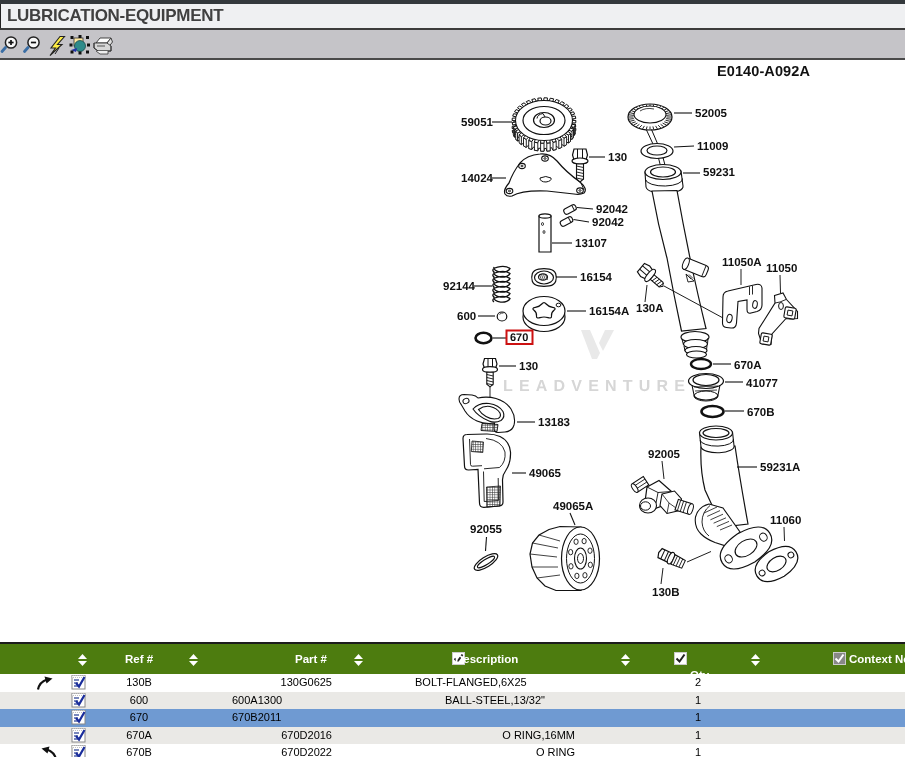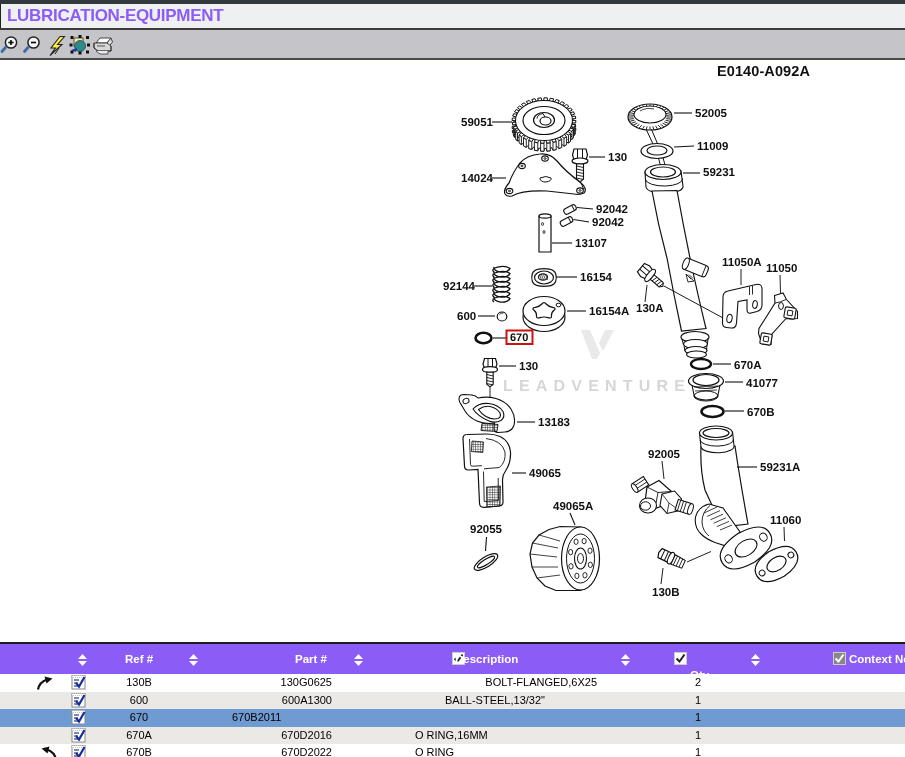--- a/index.html
+++ b/index.html
@@ -1,20 +1,20 @@
 <!DOCTYPE html>
 <html><head><meta charset="utf-8"><style>
 html,body{margin:0;padding:0;width:905px;height:757px;overflow:hidden;background:#fff;font-family:"Liberation Sans",sans-serif;-webkit-font-smoothing:antialiased;}
 .abs{position:absolute;}
 text{-webkit-font-smoothing:antialiased;text-rendering:geometricPrecision;}
 </style></head>
 <body>
 <div class="abs" style="left:0;top:0;width:905px;height:4px;background:#33383c"></div>
 <div class="abs" style="left:0;top:4px;width:905px;height:24px;background:#eff0f2;border-left:1px solid #222">
-  <div style="position:absolute;left:6px;top:2px;font-size:17px;font-weight:bold;color:#8b5cf6;letter-spacing:-0.3px">LUBRICATION-EQUIPMENT</div>
+  <div style="position:absolute;left:6px;top:2px;font-size:17px;font-weight:bold;color:#404040;letter-spacing:-0.3px">LUBRICATION-EQUIPMENT</div>
 </div>
 <div class="abs" style="left:0;top:28px;width:905px;height:2px;background:#3c3c3c"></div>
 <div class="abs" style="left:0;top:30px;width:905px;height:28px;background:#c5c4c8"></div>
 <div class="abs" style="left:0;top:58px;width:905px;height:2px;background:#4a4a4a"></div>
 <svg class="abs" style="left:0;top:0" width="905" height="757">
 <defs>
 <pattern id="hatch" width="2.4" height="2.4" patternUnits="userSpaceOnUse">
 <path d="M0,0.35 L2.4,0.35 M0.35,0 L0.35,2.4" stroke="#333" stroke-width="0.55"></path>
 </pattern>
 </defs>
@@ -313,21 +313,21 @@
       <path d="M673.5,551 l11.5,1 l0,8.5 l-11.5,1 Z" fill="#fff" stroke="#111" stroke-width="1"></path>
       <line x1="676" y1="551.2" x2="676" y2="561.2" stroke="#111" stroke-width="0.8"></line>
       <line x1="679" y1="551.5" x2="679" y2="561" stroke="#111" stroke-width="0.8"></line>
       <line x1="682" y1="551.7" x2="682" y2="560.7" stroke="#111" stroke-width="0.8"></line>
     </g>
 <line x1="687" y1="562" x2="711" y2="551.5" stroke="#111" stroke-width="0.95"></line>
 <text x="652" y="596" font-size="11.5" font-weight="bold" fill="#111" text-anchor="start">130B</text>
 <line x1="663" y1="568" x2="661" y2="584" stroke="#111" stroke-width="0.95"></line>
 <text x="717" y="76" font-size="14.5" font-weight="bold" fill="#111" letter-spacing="0.1">E0140-A092A</text>
 </svg>
-<div style="position:absolute;left:0;top:642px;width:905px;height:32px;background:#8b5cf6;border-top:2px solid #1c1c1c;color:#fff;font-size:11.5px;font-weight:bold;box-sizing:border-box">
+<div style="position:absolute;left:0;top:642px;width:905px;height:32px;background:#4d7c0f;border-top:2px solid #1c1c1c;color:#fff;font-size:11.5px;font-weight:bold;box-sizing:border-box">
 <svg width="9" height="12" style="position:absolute;left:78px;top:10px">
       <path d="M4.5,0 L9,5 L0,5 Z" fill="#fff"></path>
       <path d="M4.5,12 L9,7 L0,7 Z" fill="#fff"></path>
     </svg>
 <div style="position:absolute;left:99px;top:9px;width:80px;text-align:center">Ref #</div>
 <svg width="9" height="12" style="position:absolute;left:189px;top:10px">
       <path d="M4.5,0 L9,5 L0,5 Z" fill="#fff"></path>
       <path d="M4.5,12 L9,7 L0,7 Z" fill="#fff"></path>
     </svg>
 <div style="position:absolute;left:227px;top:9px;width:100px;text-align:right">Part #</div>
@@ -367,34 +367,34 @@
     <div style="position:absolute;left:71px;top:0px"><svg width="16" height="16" viewBox="0 0 16 16">
         <rect x="1" y="1.5" width="13" height="13.5" fill="#fff" stroke="#888" stroke-width="1"></rect>
         <rect x="1" y="1.5" width="13" height="2" fill="#fff" stroke="#999" stroke-width="0.6" stroke-dasharray="1,1"></rect>
         <line x1="3" y1="6" x2="8" y2="6" stroke="#223a8f" stroke-width="1.2"></line>
         <line x1="3" y1="9" x2="7" y2="9" stroke="#223a8f" stroke-width="1.2"></line>
         <line x1="3" y1="12" x2="8" y2="12" stroke="#223a8f" stroke-width="1.2"></line>
         <path d="M5,9 L8,12.5 L13.5,3" fill="none" stroke="#1a2d9c" stroke-width="2.2"></path>
       </svg></div>
     <div style="position:absolute;left:99px;top:2px;width:80px;text-align:center">130B</div>
     <div style="position:absolute;left:232px;top:2px;width:100px;text-align:right">130G0625</div>
-    <div style="position:absolute;left:437px;top:2px;width:160px;text-align:right">BOLT-FLANGED,6X25</div>
+    <div style="position:absolute;left:415px;top:2px;width:160px;text-align:left">BOLT-FLANGED,6X25</div>
     <div style="position:absolute;left:668px;top:2px;width:60px;text-align:center">2</div>
   </div>
 <div style="position:absolute;left:0;top:691.6px;width:905px;height:17.6px;background:#eae9e6;border-bottom:1px solid #fff;font-size:11px;color:#000">
     <div style="position:absolute;left:71px;top:0px"><svg width="16" height="16" viewBox="0 0 16 16">
         <rect x="1" y="1.5" width="13" height="13.5" fill="#fff" stroke="#888" stroke-width="1"></rect>
         <rect x="1" y="1.5" width="13" height="2" fill="#fff" stroke="#999" stroke-width="0.6" stroke-dasharray="1,1"></rect>
         <line x1="3" y1="6" x2="8" y2="6" stroke="#223a8f" stroke-width="1.2"></line>
         <line x1="3" y1="9" x2="7" y2="9" stroke="#223a8f" stroke-width="1.2"></line>
         <line x1="3" y1="12" x2="8" y2="12" stroke="#223a8f" stroke-width="1.2"></line>
         <path d="M5,9 L8,12.5 L13.5,3" fill="none" stroke="#1a2d9c" stroke-width="2.2"></path>
       </svg></div>
     <div style="position:absolute;left:99px;top:2px;width:80px;text-align:center">600</div>
-    <div style="position:absolute;left:232px;top:2px;width:100px;text-align:right">600A1300</div>
+    <div style="position:absolute;left:232px;top:2px;width:100px;text-align:left">600A1300</div>
     <div style="position:absolute;left:415px;top:2px;width:160px;text-align:center">BALL-STEEL,13/32"</div>
     <div style="position:absolute;left:668px;top:2px;width:60px;text-align:center">1</div>
   </div>
 <div style="position:absolute;left:0;top:709.2px;width:905px;height:17.6px;background:#6f9ad2;border-bottom:1px solid #fff;font-size:11px;color:#000">
     <div style="position:absolute;left:71px;top:0px"><svg width="16" height="16" viewBox="0 0 16 16">
         <rect x="1" y="1.5" width="13" height="13.5" fill="#fff" stroke="#888" stroke-width="1"></rect>
         <rect x="1" y="1.5" width="13" height="2" fill="#fff" stroke="#999" stroke-width="0.6" stroke-dasharray="1,1"></rect>
         <line x1="3" y1="6" x2="8" y2="6" stroke="#223a8f" stroke-width="1.2"></line>
         <line x1="3" y1="9" x2="7" y2="9" stroke="#223a8f" stroke-width="1.2"></line>
         <line x1="3" y1="12" x2="8" y2="12" stroke="#223a8f" stroke-width="1.2"></line>
@@ -409,32 +409,32 @@
     <div style="position:absolute;left:71px;top:0px"><svg width="16" height="16" viewBox="0 0 16 16">
         <rect x="1" y="1.5" width="13" height="13.5" fill="#fff" stroke="#888" stroke-width="1"></rect>
         <rect x="1" y="1.5" width="13" height="2" fill="#fff" stroke="#999" stroke-width="0.6" stroke-dasharray="1,1"></rect>
         <line x1="3" y1="6" x2="8" y2="6" stroke="#223a8f" stroke-width="1.2"></line>
         <line x1="3" y1="9" x2="7" y2="9" stroke="#223a8f" stroke-width="1.2"></line>
         <line x1="3" y1="12" x2="8" y2="12" stroke="#223a8f" stroke-width="1.2"></line>
         <path d="M5,9 L8,12.5 L13.5,3" fill="none" stroke="#1a2d9c" stroke-width="2.2"></path>
       </svg></div>
     <div style="position:absolute;left:99px;top:2px;width:80px;text-align:center">670A</div>
     <div style="position:absolute;left:232px;top:2px;width:100px;text-align:right">670D2016</div>
-    <div style="position:absolute;left:415px;top:2px;width:160px;text-align:left">O RING,16MM</div>
+    <div style="position:absolute;left:415px;top:2px;width:160px;text-align:right">O RING,16MM</div>
     <div style="position:absolute;left:668px;top:2px;width:60px;text-align:center">1</div>
   </div>
 <div style="position:absolute;left:0;top:744.4px;width:905px;height:17.6px;background:#fff;border-bottom:1px solid #fff;font-size:11px;color:#000">
     <div style="position:absolute;left:36px;top:1px"><svg width="22" height="16" viewBox="0 0 22 16">
         <path d="M20,14.5 Q18.5,7 11,4.5" fill="none" stroke="#111" stroke-width="2.2"></path>
         <path d="M13.5,1.5 L5.5,3.5 L11.5,8.5 Z" fill="#111"></path>
       </svg></div>
     <div style="position:absolute;left:71px;top:0px"><svg width="16" height="16" viewBox="0 0 16 16">
         <rect x="1" y="1.5" width="13" height="13.5" fill="#fff" stroke="#888" stroke-width="1"></rect>
         <rect x="1" y="1.5" width="13" height="2" fill="#fff" stroke="#999" stroke-width="0.6" stroke-dasharray="1,1"></rect>
         <line x1="3" y1="6" x2="8" y2="6" stroke="#223a8f" stroke-width="1.2"></line>
         <line x1="3" y1="9" x2="7" y2="9" stroke="#223a8f" stroke-width="1.2"></line>
         <line x1="3" y1="12" x2="8" y2="12" stroke="#223a8f" stroke-width="1.2"></line>
         <path d="M5,9 L8,12.5 L13.5,3" fill="none" stroke="#1a2d9c" stroke-width="2.2"></path>
       </svg></div>
     <div style="position:absolute;left:99px;top:2px;width:80px;text-align:center">670B</div>
     <div style="position:absolute;left:232px;top:2px;width:100px;text-align:right">670D2022</div>
-    <div style="position:absolute;left:415px;top:2px;width:160px;text-align:left">O RING</div>
+    <div style="position:absolute;left:415px;top:2px;width:160px;text-align:right">O RING</div>
     <div style="position:absolute;left:668px;top:2px;width:60px;text-align:center">1</div>
   </div>
 </body></html>

